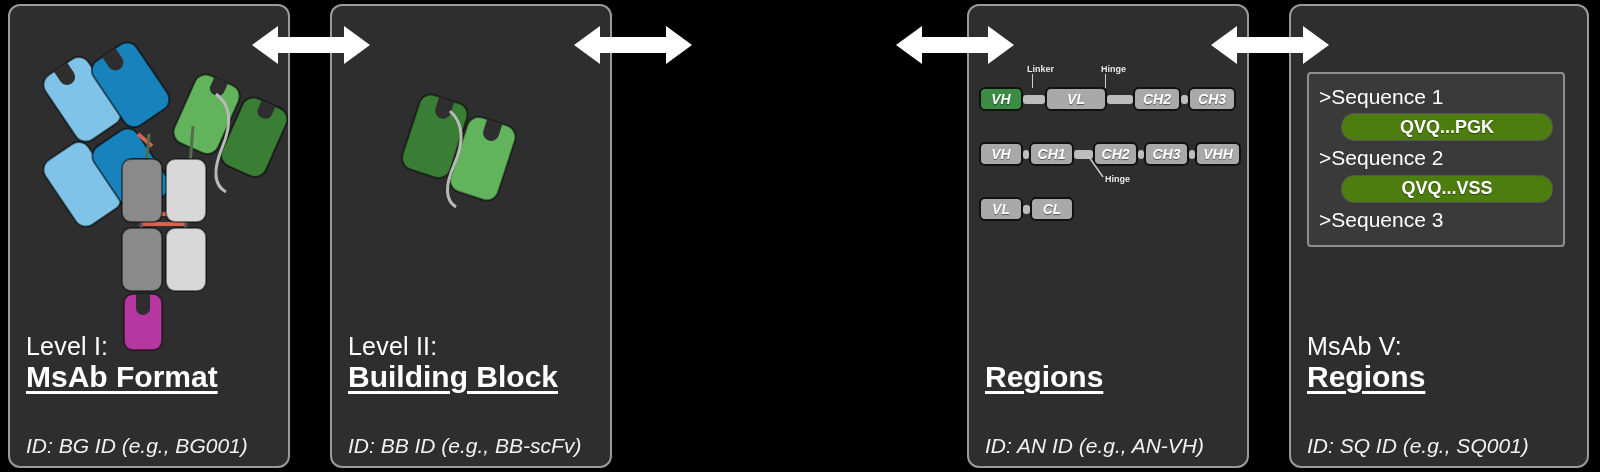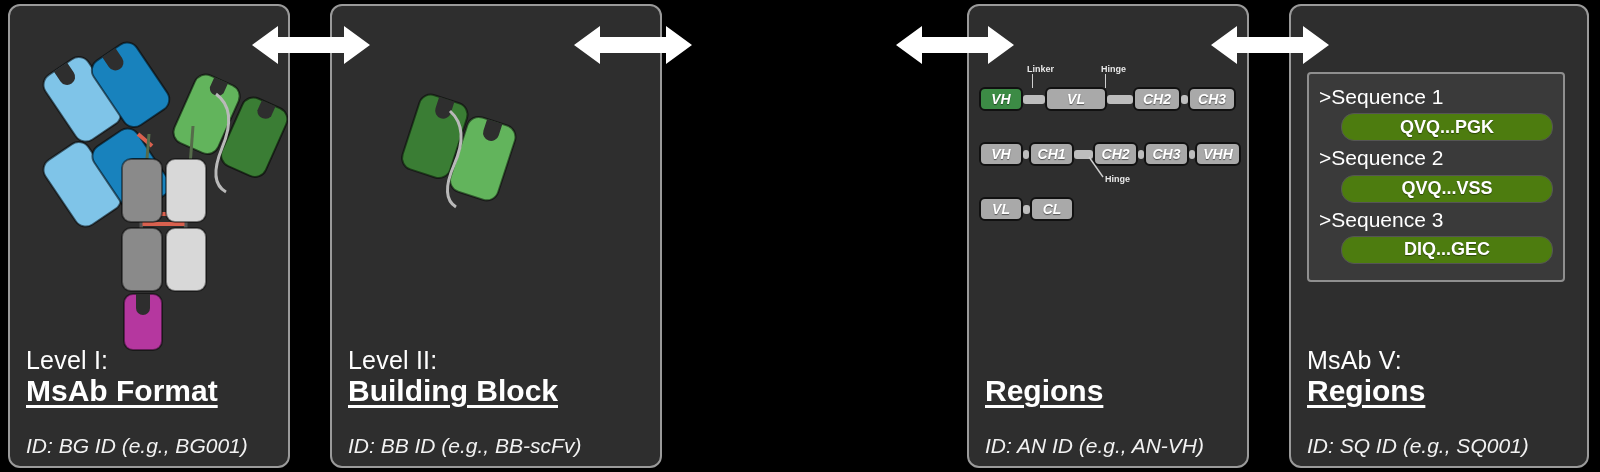--- a/index.html
+++ b/index.html
@@ -8,30 +8,30 @@
 
   .panel{
     position:absolute;top:4px;height:464px;
     background:#2e2e2e;
     border:2px solid #9a9a9a;
     border-radius:12px;
     box-sizing:border-box;
     overflow:hidden;
   }
   .p1{left:8px;  width:282px;}
-  .p2{left:330px;width:332px;}
+  .p2{left:330px;width:282px;}
   .p3{left:652px;width:282px;}
   .p4{left:967px;width:282px;}
   .p5{left:1289px;width:300px;}
 
   .labels{position:absolute;left:16px;right:10px;bottom:8px;}
   .lvl{color:#ffffff;font-size:25px;line-height:1.12;letter-spacing:.2px;}
   .lvlname{color:#ffffff;font-size:30px;font-weight:bold;line-height:1.12;
            text-decoration:underline;text-underline-offset:4px;text-decoration-thickness:3px;}
-  .idline{color:#f2f2f2;font-size:21px;font-style:italic;margin-top:26px;white-space:nowrap;}
+  .idline{color:#f2f2f2;font-size:21px;font-style:italic;margin-top:40px;white-space:nowrap;}
 
   
   .arrow{position:absolute;top:24px;height:42px;}
   .a1{left:252px;width:118px;}
   .a2{left:574px;width:118px;}
   .a3{left:896px;width:118px;}
   .a4{left:1211px;width:118px;}
 
   
   .regions{position:absolute;left:10px;top:80px;right:6px;}
@@ -205,21 +205,20 @@
     </div>
   </div>
 
   <div class="panel p5">
     <div class="seqcard">
       <div class="seqhdr">&gt;Sequence 1</div>
       <div class="seqpill">QVQ...PGK</div>
       <div class="seqhdr">&gt;Sequence 2</div>
       <div class="seqpill">QVQ...VSS</div>
       <div class="seqhdr">&gt;Sequence 3</div>
-      <div class="seqpill">DIQ...GEC</div>
     </div>
     <div class="labels">
       <div class="lvl">MsAb V:</div>
       <div class="lvlname">Regions</div>
       <div class="idline">ID: SQ ID (e.g., SQ001)</div>
     </div>
   </div>
 
   <svg class="arrow a1" viewBox="0 0 118 42">
     <path d="M0 21 L26 2 L26 13 L92 13 L92 2 L118 21 L92 40 L92 29 L26 29 L26 40 Z" fill="#ffffff"></path>

